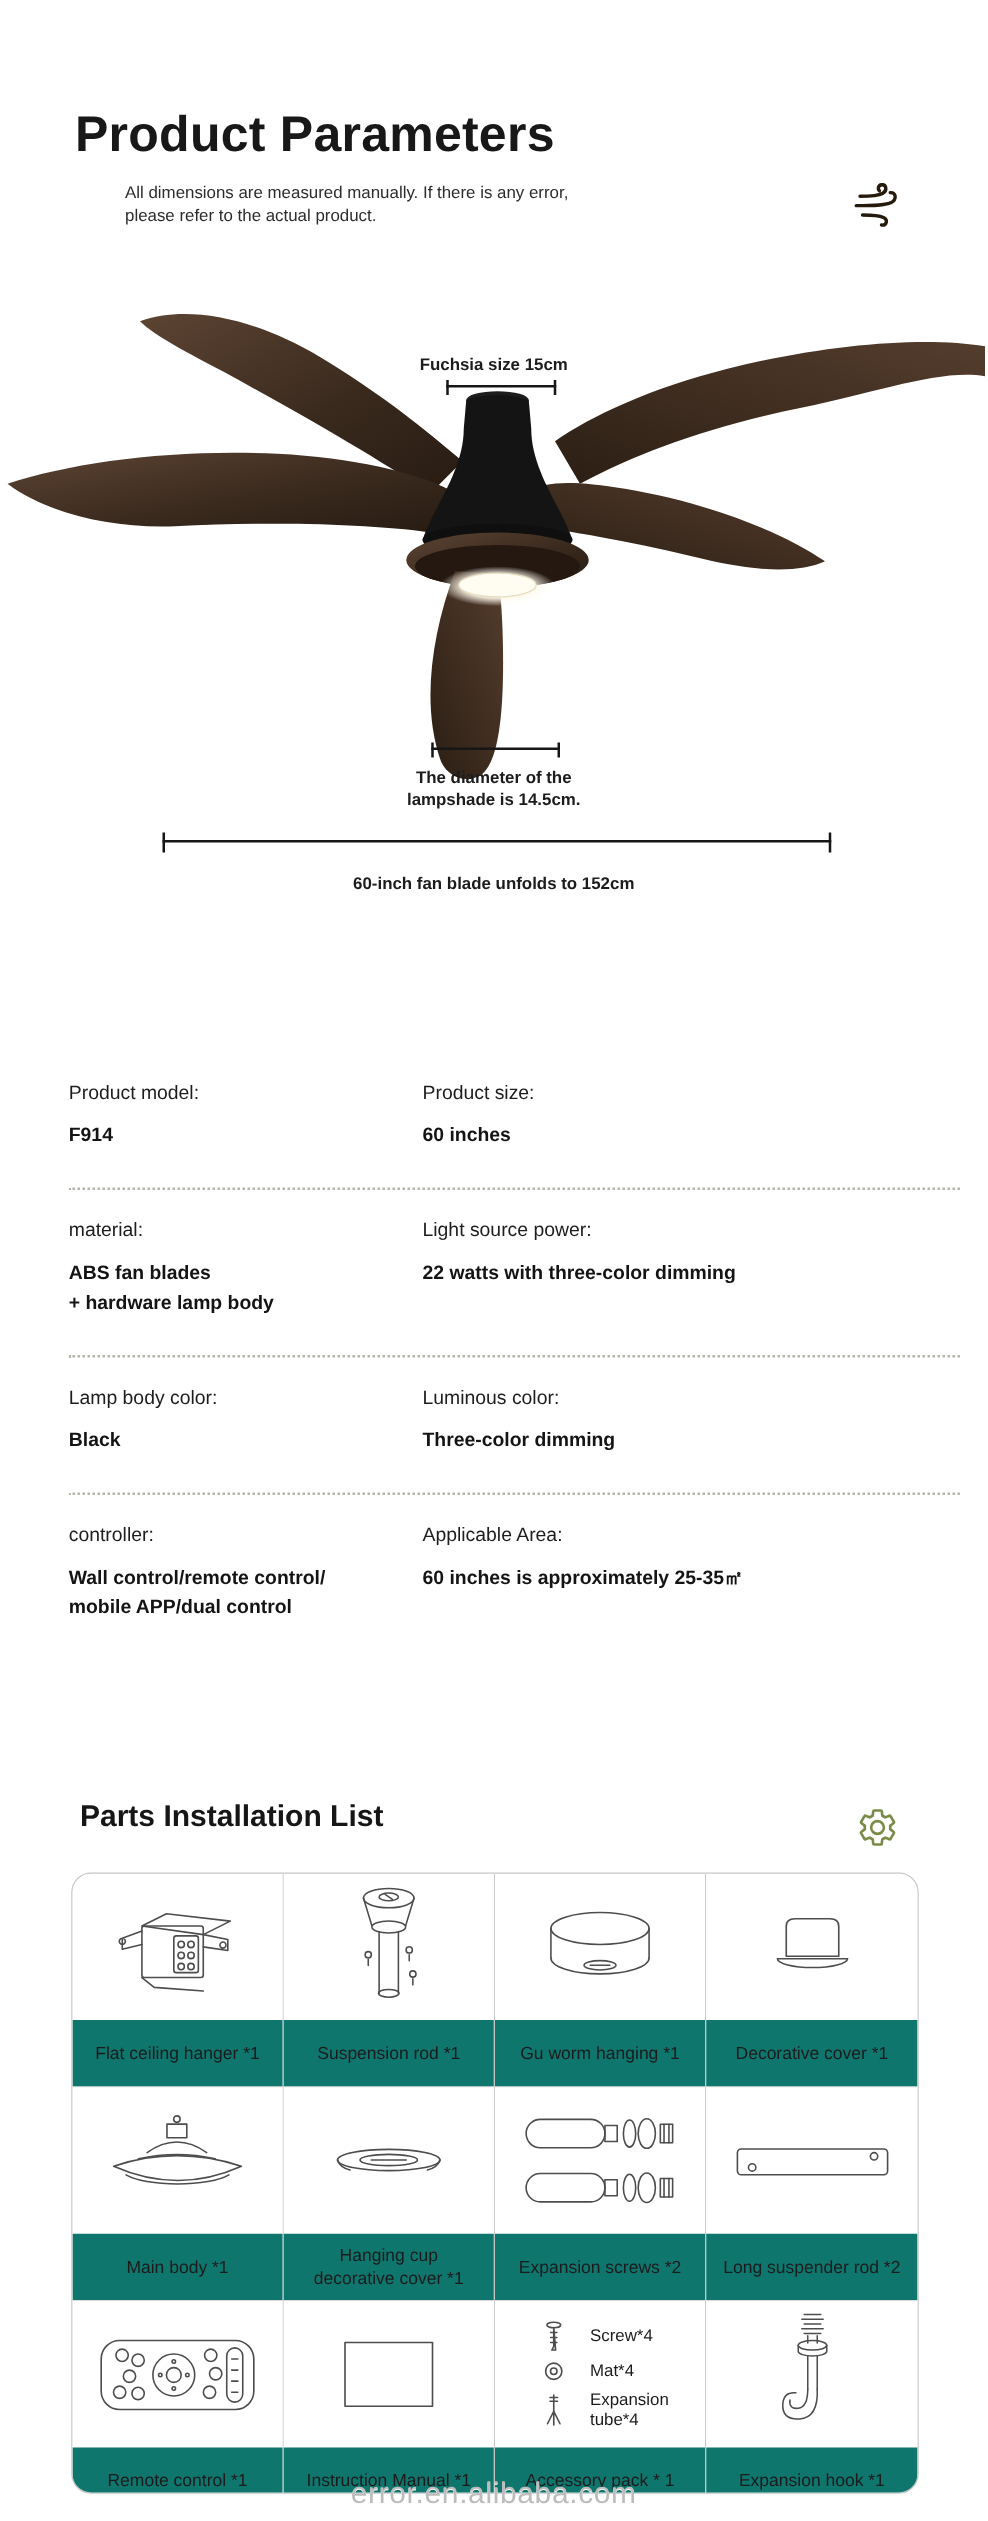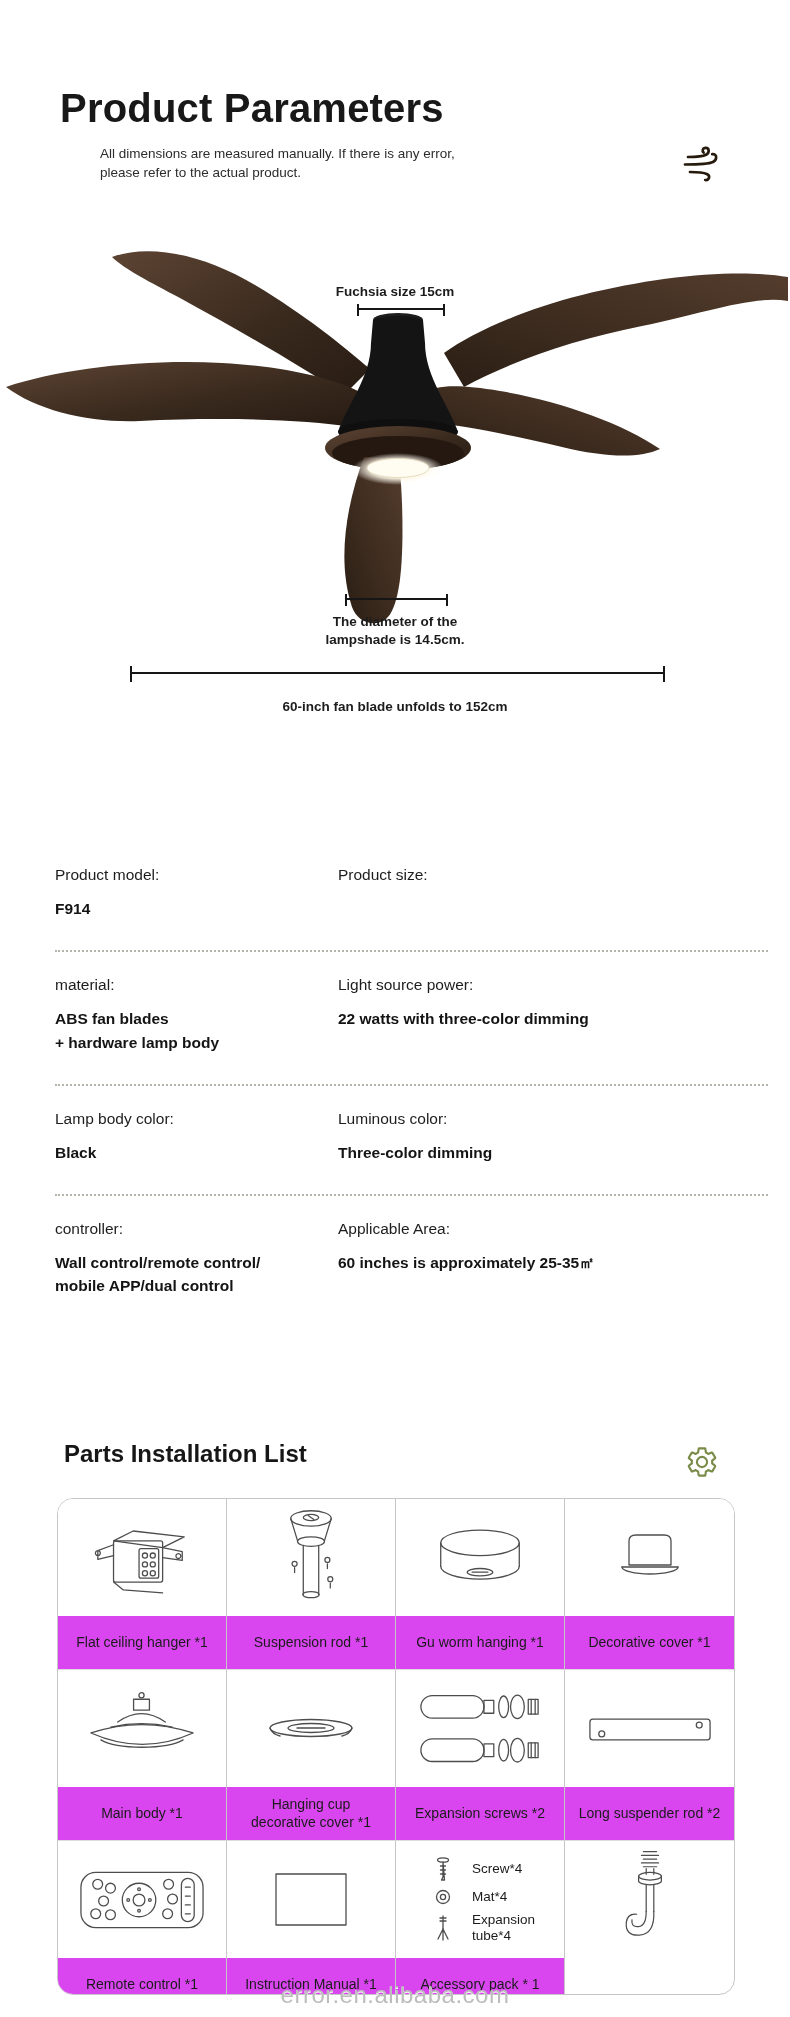--- a/index.html
+++ b/index.html
@@ -41,21 +41,21 @@
   
   .parts-hdr{position:absolute;top:1440px;left:64px;font-size:24px;font-weight:700;color:#161616;}
   .gear{position:absolute;top:1445px;left:685px;width:34px;height:34px;}
   .parts-table{position:absolute;top:1498px;left:57px;width:676px;height:495px;
                border:1px solid #c6c6c6;border-radius:16px;overflow:hidden;
                display:grid;grid-template-columns:repeat(4,1fr);background:#fff;}
   .cell{display:flex;flex-direction:column;border-right:1px solid #c6c6c6;}
   .cell:nth-child(4n){border-right:none;}
   .cell:nth-child(-n+8){border-bottom:1px solid #dcdcdc;}
   .cell-img{height:117px;display:flex;align-items:center;justify-content:center;background:#fff;}
-  .cell-label{flex:1;min-height:47px;background:#d946ef;display:flex;align-items:center;justify-content:center;
+  .cell-label{flex:1;min-height:47px;background:#0f766e;display:flex;align-items:center;justify-content:center;
               text-align:center;font-size:14px;color:#1b1b1b;line-height:1.25;padding:3px 5px;}
   .art{stroke:#4d4d4d;fill:none;stroke-width:1.3;stroke-linecap:round;stroke-linejoin:round;}
   .acc-list{display:flex;flex-direction:column;gap:7px;padding-left:10px;}
   .acc-item{display:flex;align-items:center;gap:21px;font-size:13.5px;color:#1b1b1b;line-height:1.15;}
 
   
   .watermark{position:absolute;top:1981px;left:0;right:0;text-align:center;
              font-size:24px;color:#bcbcbc;letter-spacing:.5px;z-index:5;
              text-shadow:0 1px 0 #fff;}
 </style>
@@ -129,20 +129,21 @@
   </div>
 
   <div class="specs">
     <div class="spec-row">
       <div>
         <div class="spec-label">Product model:</div>
         <div class="spec-value prewrap">F914</div>
       </div>
       <div>
         <div class="spec-label">Product size:</div>
+        <div class="spec-value prewrap">60 inches</div>
       </div>
     </div>
     <div class="spec-row">
       <div>
         <div class="spec-label">material:</div>
         <div class="spec-value prewrap">ABS fan blades
  + hardware lamp body</div>
       </div>
       <div>
         <div class="spec-label">Light source power:</div>
@@ -373,18 +374,19 @@
         <svg width="76" height="108" viewBox="0 0 80 112" class="art">
           <path d="M33 5 h14 M31 9 h18 M33 13 h14 M31 17 h18 M33 21 h14"></path>
           <path d="M36 23 v6 M44 23 v6"></path>
           <ellipse cx="40" cy="31" rx="12" ry="4"></ellipse>
           <path d="M28 31 v5 a12 4 0 0 0 24 0 v-5"></path>
           <path d="M36 40 v28 M44 40 v28"></path>
           <path d="M44 68 q1 24 -15 25 q-15 1 -14 -13 q1 -10 11 -9"></path>
           <path d="M36 68 q0 15 -8 16 q-8 1 -7 -7"></path>
         </svg>
       </div>
+      <div class="cell-label prewrap">Expansion hook *1</div>
     </div>
 
   </div>
 
   <div class="watermark">error.en.alibaba.com</div>
 </div>
 
 </body></html>

